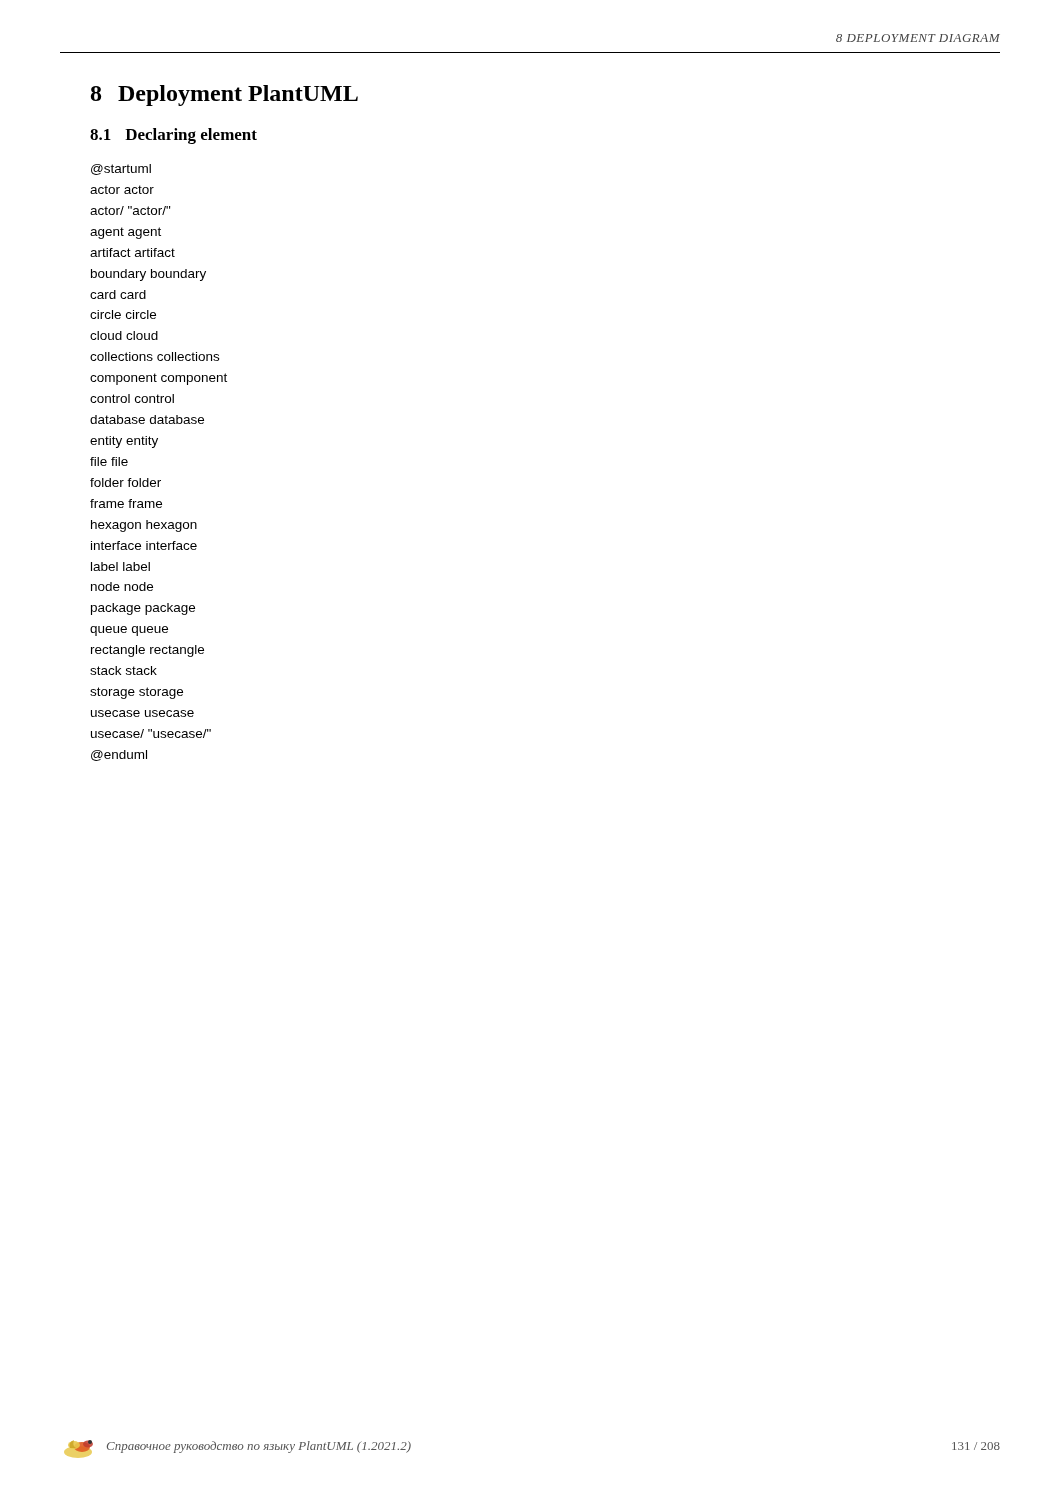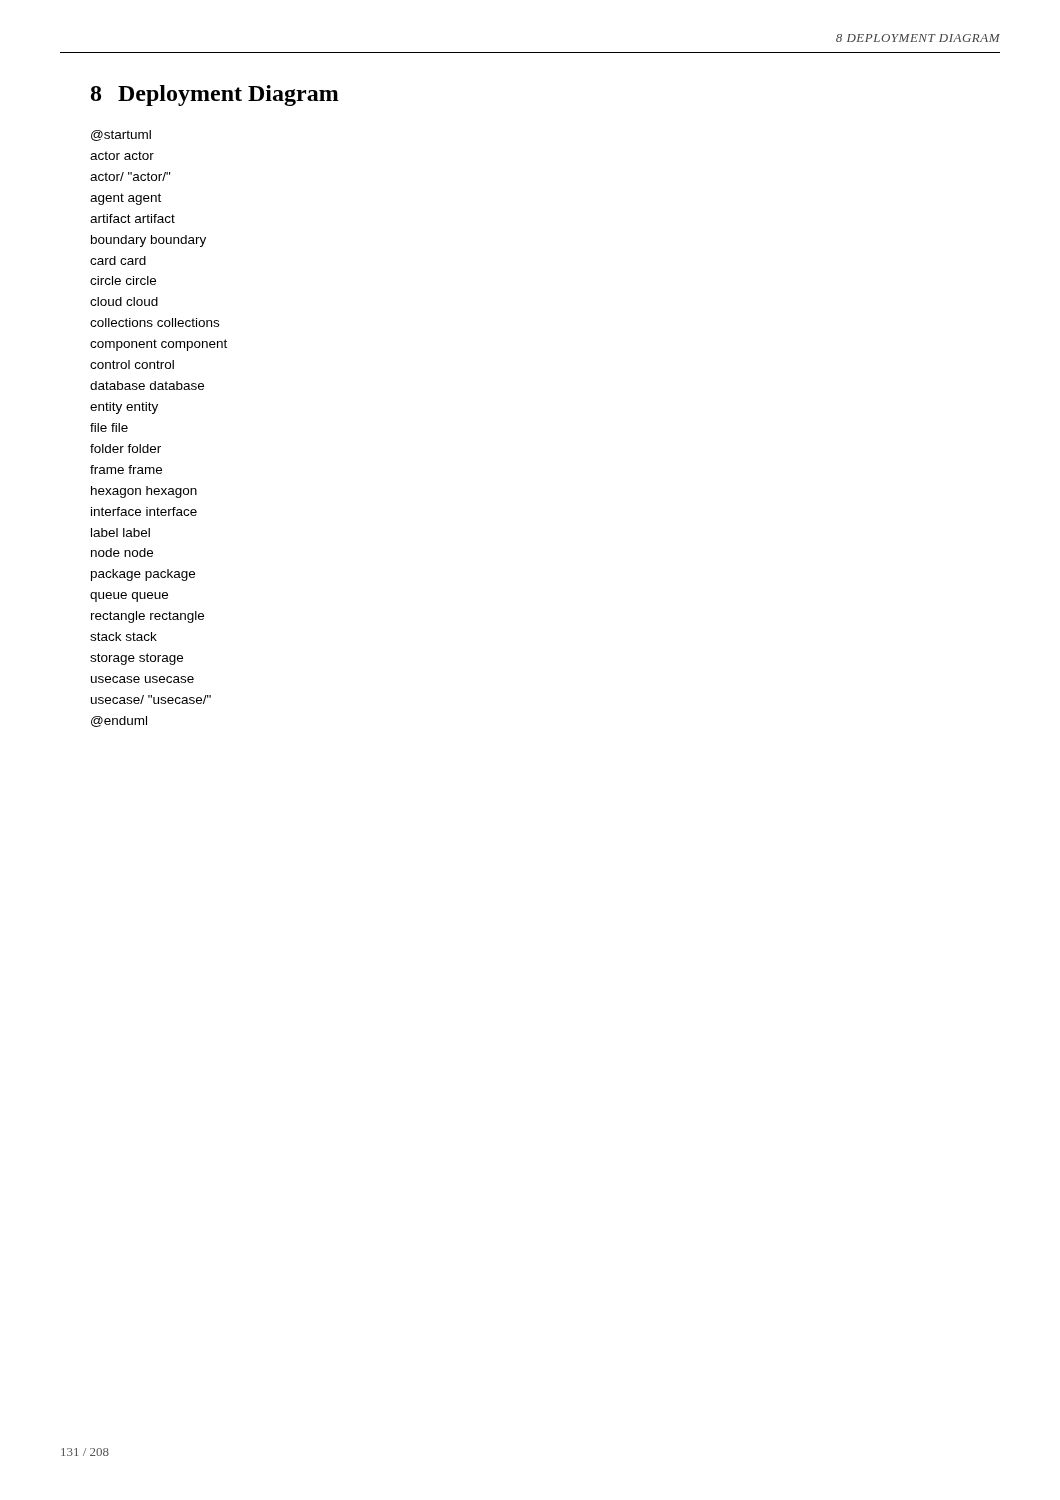--- a/index.html
+++ b/index.html
@@ -139,23 +139,27 @@
 <div class="page-container">
 
   <div class="header-rule"></div>
 
   <div class="header-text">8   DEPLOYMENT DIAGRAM</div>
 
   <div class="main-content">
 
     <div class="section-heading">
       <span class="section-number">8</span>
-      <span class="section-title">Deployment Diagram</span>
+      <span class="section-title">Deployment PlantUML</span>
     </div>
 
+    <div class="subsection-heading">
+      <span class="subsection-number">8.1</span>
+      <span class="subsection-title">Declaring element</span>
+    </div>
 
     <div class="code-block">@startuml
 actor actor
 actor/ "actor/"
 agent agent
 artifact artifact
 boundary boundary
 card card
 circle circle
 cloud cloud
@@ -176,16 +180,29 @@
 rectangle rectangle
 stack stack
 storage storage
 usecase usecase
 usecase/ "usecase/"
 @enduml</div>
 
   </div>
 
   <div class="footer">
+    <div class="footer-left">
+
+      <svg class="logo-svg" viewBox="0 0 36 28" xmlns="http://www.w3.org/2000/svg">
+
+        <ellipse cx="18" cy="20" rx="14" ry="6" fill="#e8c84a" opacity="0.85"></ellipse>
+        <ellipse cx="22" cy="15" rx="8" ry="5" fill="#e05a20" opacity="0.9"></ellipse>
+        <ellipse cx="28" cy="12" rx="5" ry="3.5" fill="#c0392b" opacity="0.85"></ellipse>
+        <ellipse cx="14" cy="13" rx="6" ry="4" fill="#e8c84a" opacity="0.9"></ellipse>
+        <circle cx="30" cy="10" r="2" fill="#333"></circle>
+        <path d="M10 16 Q8 10 14 8 Q12 14 16 16Z" fill="#c8a020" opacity="0.8"></path>
+      </svg>
+      <span class="footer-text">Справочное руководство по языку PlantUML (1.2021.2)</span>
+    </div>
     <span class="footer-page">131 / 208</span>
   </div>
 
 </div>
 
 </body></html>

